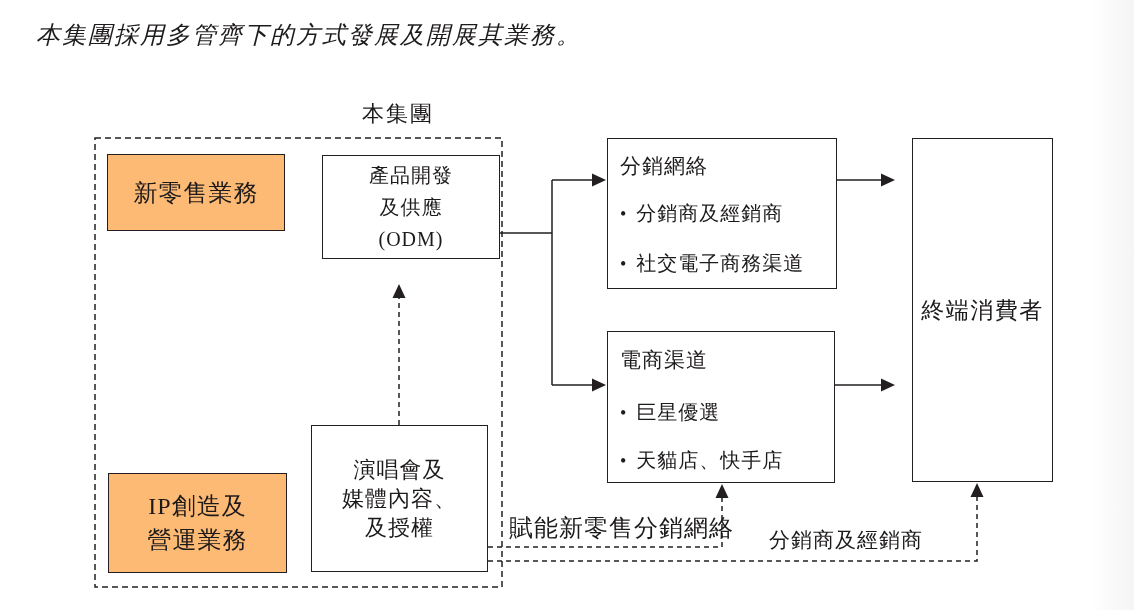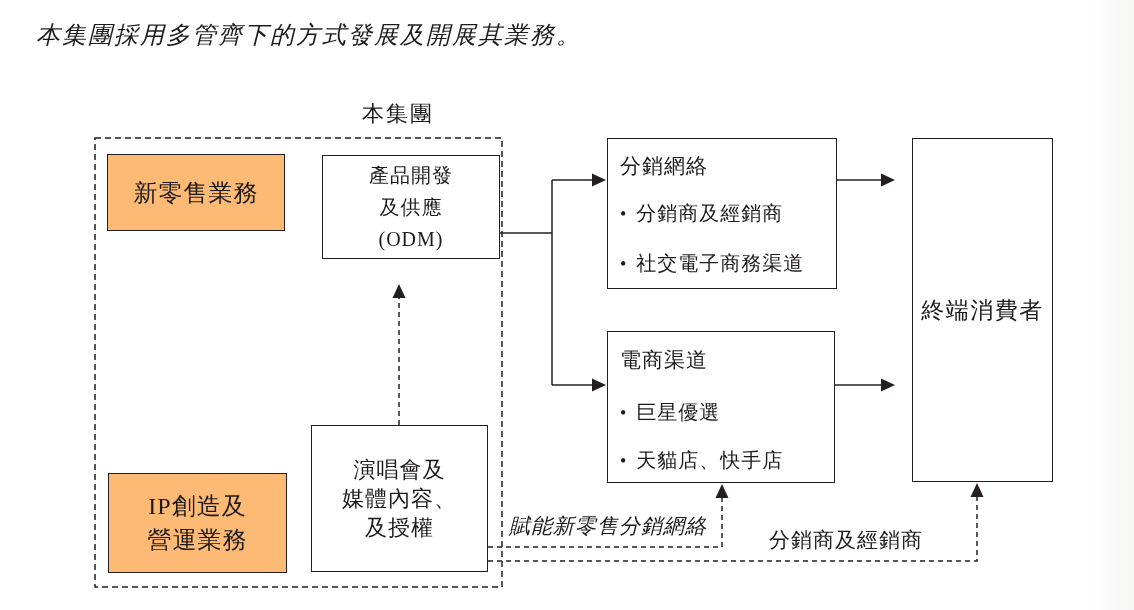--- a/index.html
+++ b/index.html
@@ -52,21 +52,21 @@
   #box-network .box-title { top: 13px; }
   #box-network .b1 { top: 61px; }
   #box-network .b2 { top: 111px; }
   #box-ecom .box-title { top: 14px; }
   #box-ecom .b1 { top: 67px; }
   #box-ecom .b2 { top: 115px; }
 
   .ann { position: absolute; white-space: nowrap; }
   #ann-brand { left: 262px; top: 325px; width: 100px; text-align: center;
                font-size: 22px; line-height: 27px; letter-spacing: 1px; }
-  #ann-dist { left: 509px; top: 512px; font-size: 21px; letter-spacing: 1px; font-style: italic; }
+  #ann-dist { left: 509px; top: 512px; font-size: 24px; letter-spacing: 1px; }
   #ann-consumer { left: 769px; top: 526px; font-size: 21px; letter-spacing: 1px; }
 
   svg.wires { position: absolute; left: 0; top: 0; pointer-events: none; }
   .edge-shade {
     position: absolute; right: 0; top: 0; width: 44px; height: 610px;
     background: linear-gradient(to right, rgba(0,0,0,0), rgba(60,60,50,0.05));
   }
 </style>
 </head>
 <body>

